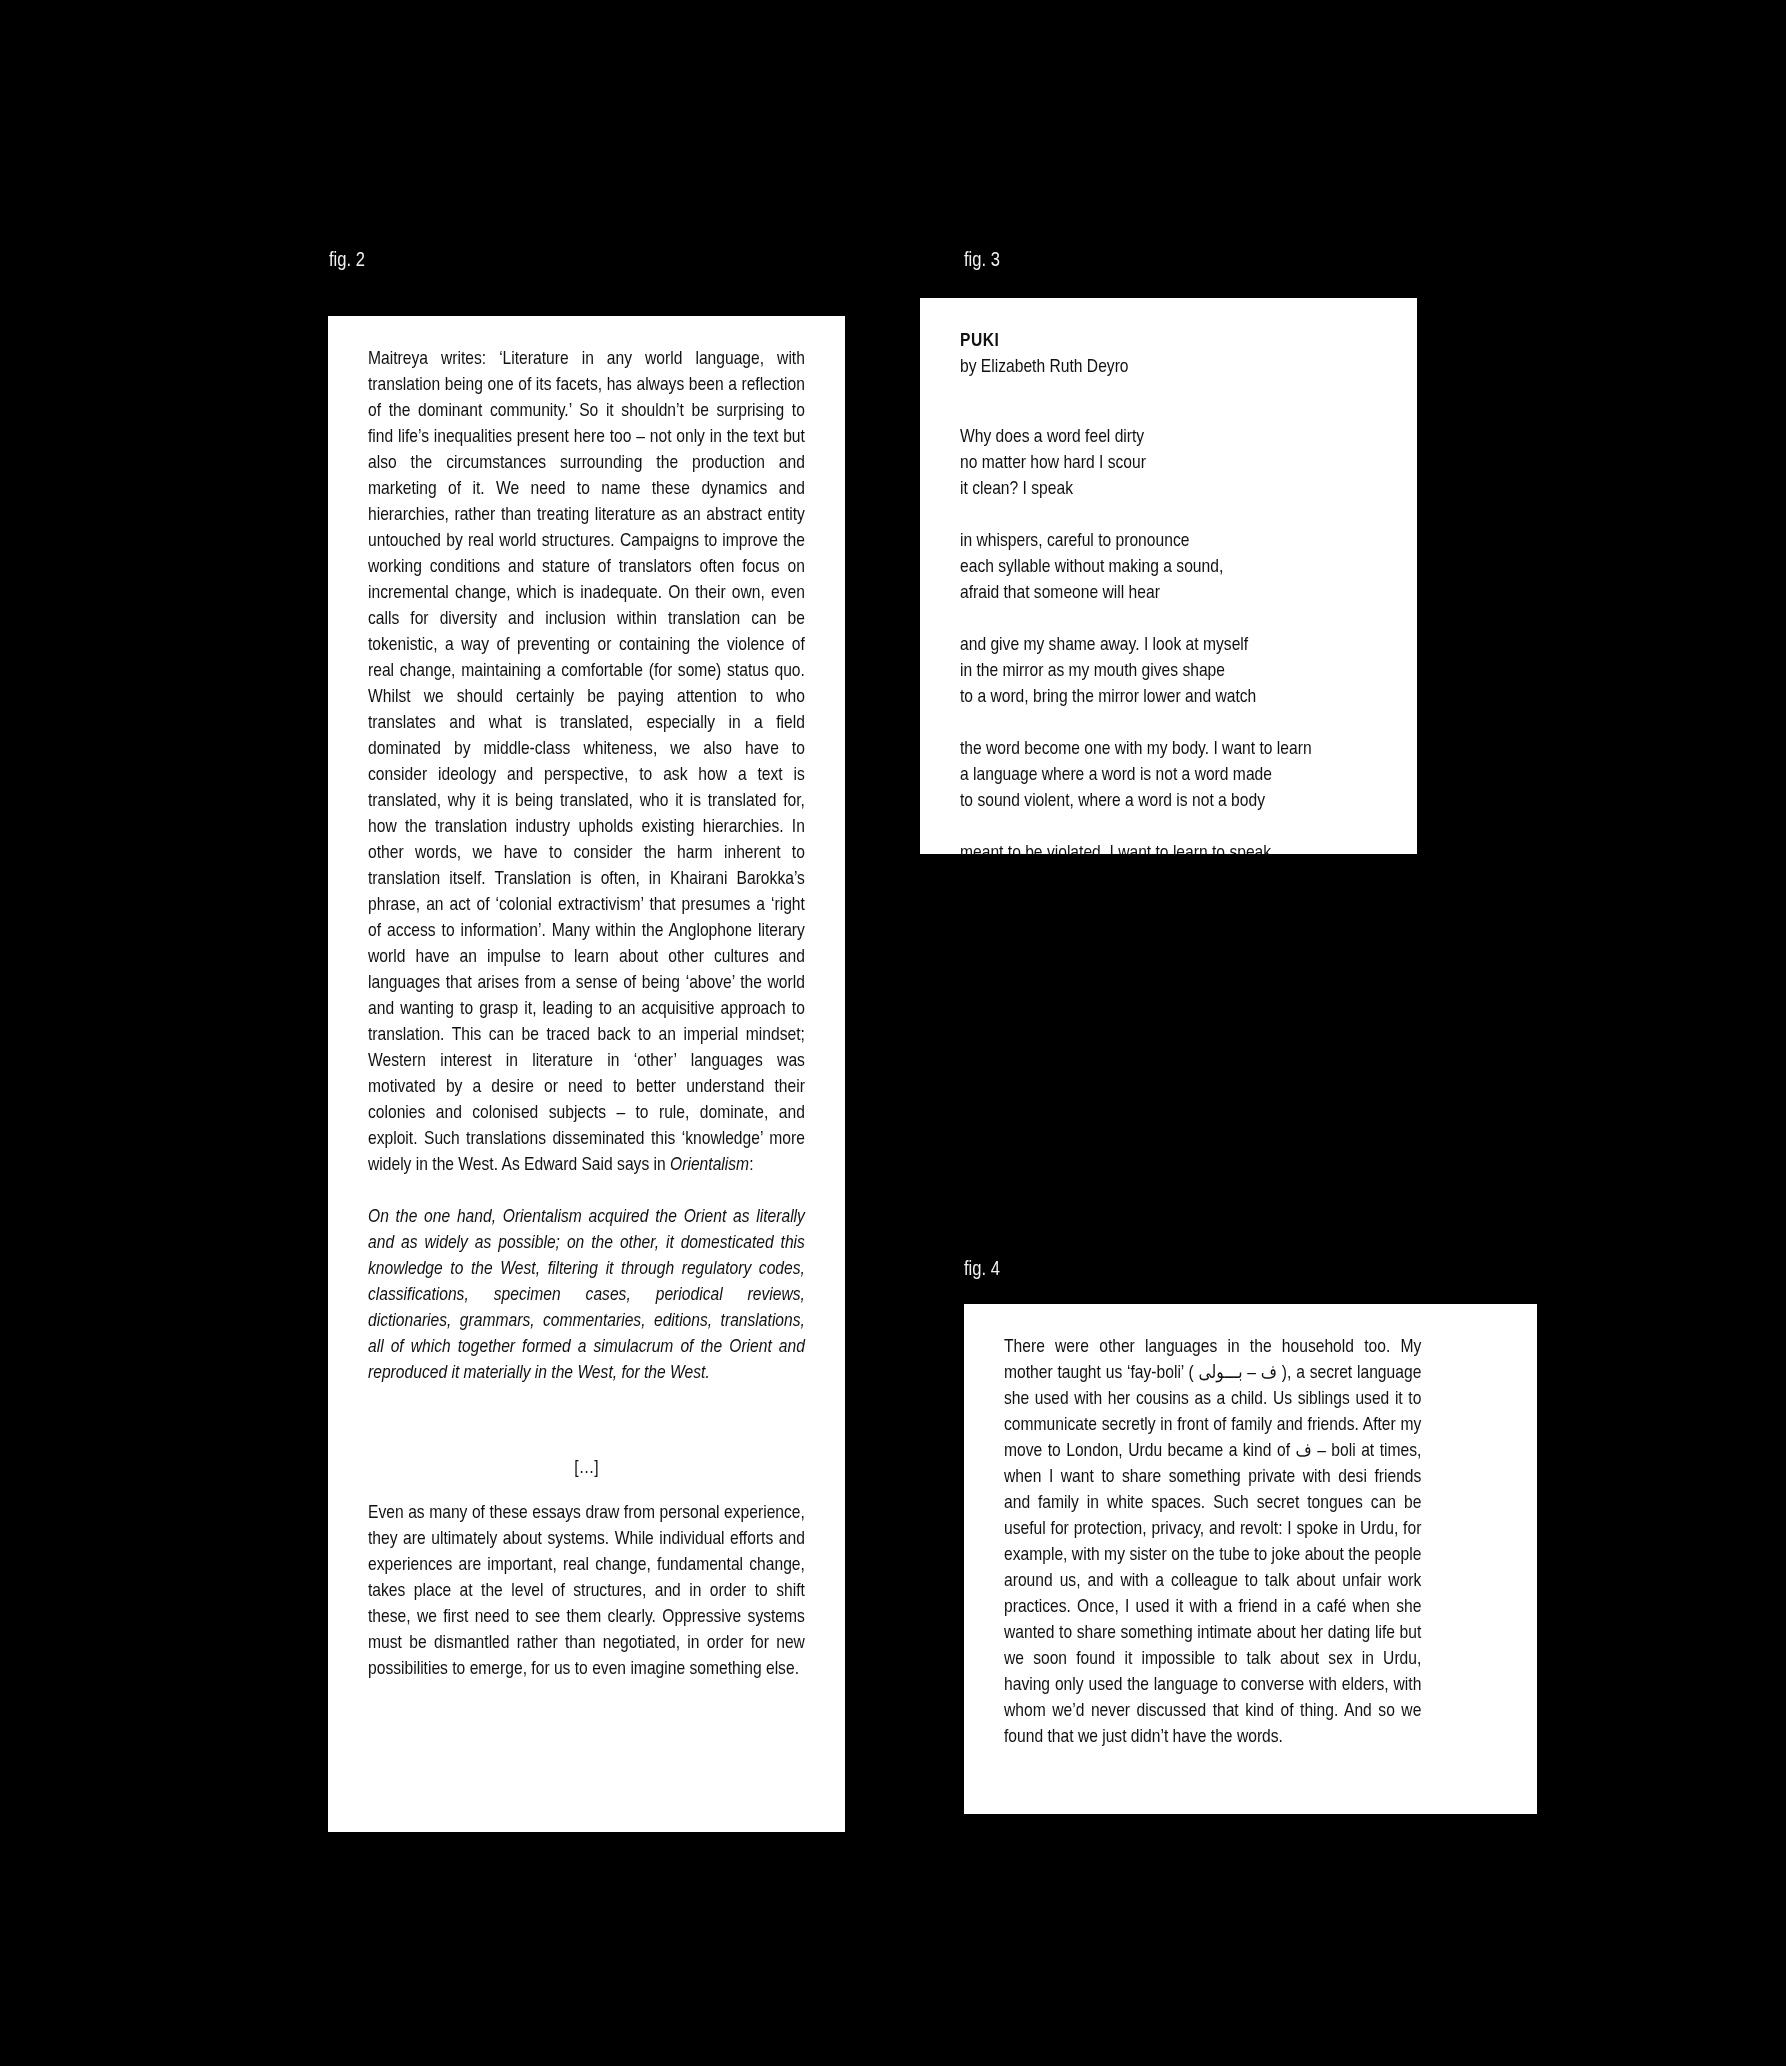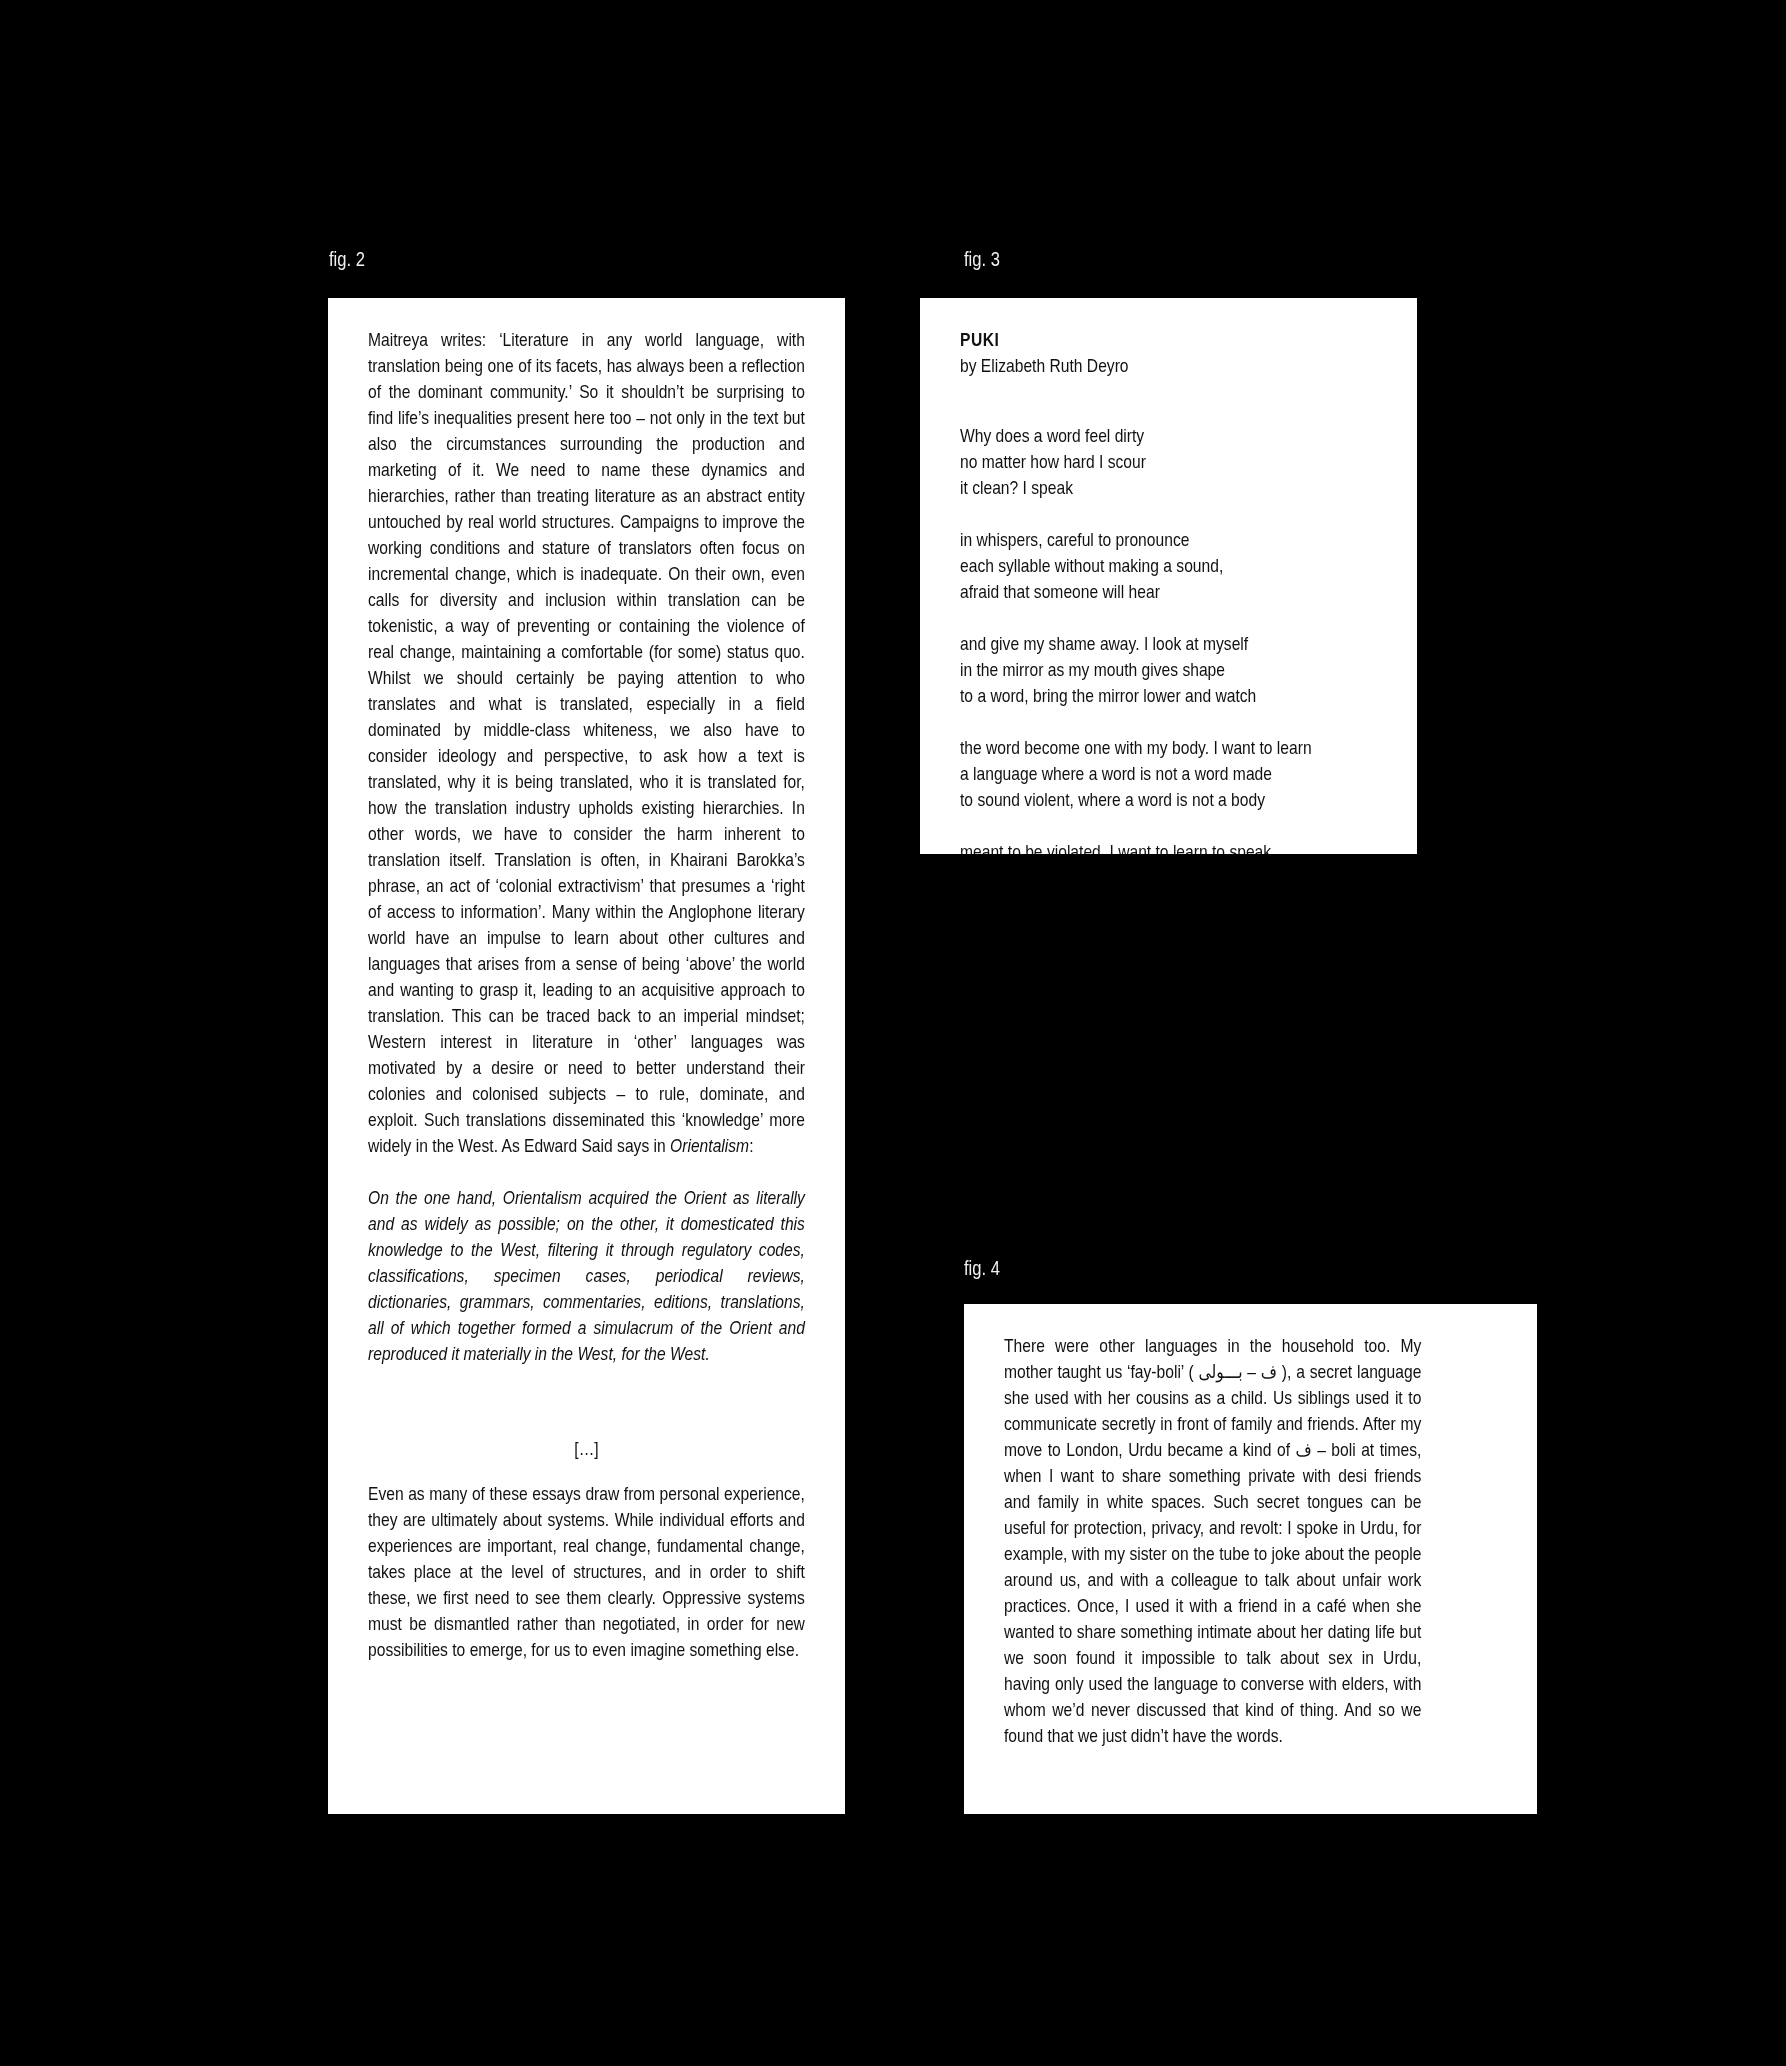--- a/index.html
+++ b/index.html
@@ -20,21 +20,21 @@
     white-space:nowrap;
   }
   .card{
     position:absolute;
     background:#ffffff;
     color:#111111;
     overflow:hidden;
     box-sizing:border-box;
     padding:28.5px 40px 34px 40px;
   }
-  .card-left {left:328px;top:298px;width:517px;height:1516px;}
+  .card-left {left:328px;top:316px;width:517px;height:1516px;}
   .card-rtop{left:920px;top:298px;width:497px;height:556px;}
   .card-rbot{left:964px;top:1304px;width:573px;height:510px;}
   .label-fig2{left:329px;top:246px;}
   .label-fig3{left:964px;top:246px;}
   .label-fig4{left:964px;top:1255px;}
   .inner{
     transform:scaleX(0.85);
     transform-origin:0 0;
     font-size:18.4px;
     line-height:26px;

